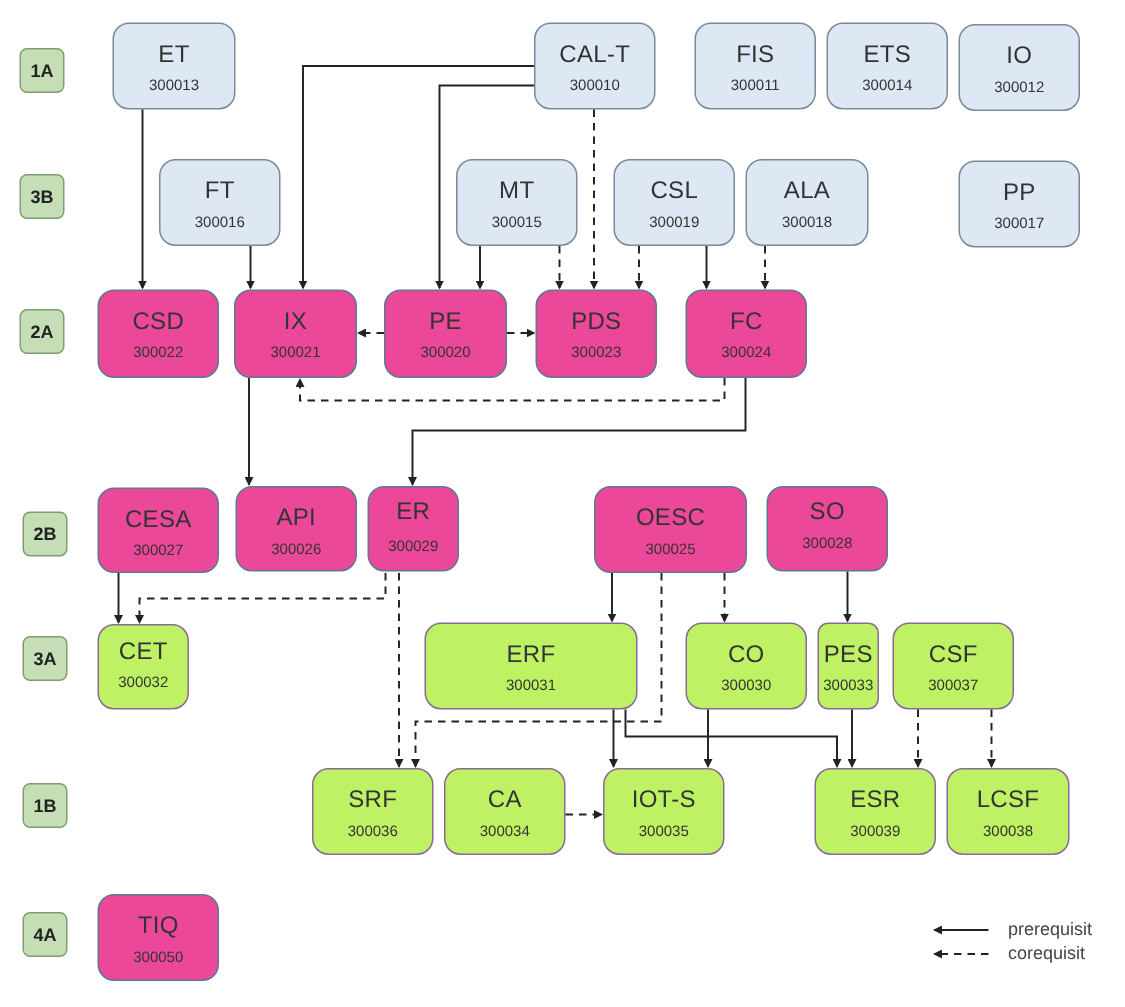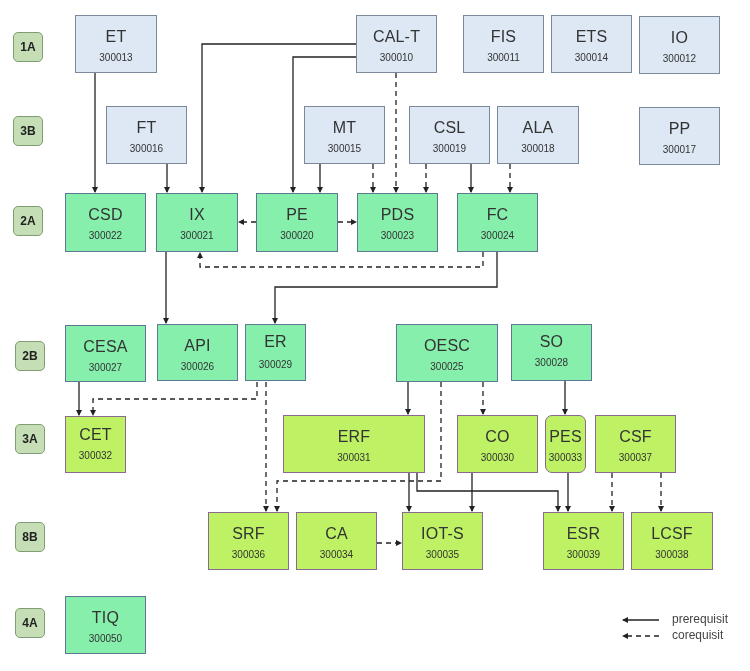--- a/index.html
+++ b/index.html
@@ -1,42 +1,42 @@
 <!DOCTYPE html>
 <html><head>
 <meta charset="utf-8">
 <style>
   html, body { margin: 0; padding: 0; background: #ffffff; }
   body { width: 750px; height: 671px; position: relative; overflow: hidden;
          font-family: "Liberation Sans", "DejaVu Sans", sans-serif; }
   #canvas { position: absolute; left: 0; top: 0; width: 750px; height: 671px; }
   svg#wires { position: absolute; left: 0; top: 0; width: 750px; height: 671px; pointer-events: none; }
   .node { position: absolute; box-sizing: border-box; border: 1px solid #6b7b8c;
-          border-radius: 0; text-align: center; color: #333; }
+          border-radius: 11px; text-align: center; color: #333; }
   .node.y1 { background: #dde8f4; border-color: #7a8a9a; }
-  .node.y2 { background: #86efac; border-color: #5f7891; }
+  .node.y2 { background: #ec4899; border-color: #5f7891; }
   .node.y3 { background: #bef264; border-color: #8a6a92; }
   .node .code { display: block; font-size: 16px; margin-top: 12px; color: #333; letter-spacing: 0.2px; }
   .node .num  { display: block; font-size: 10px; margin-top: 6px; color: #333; }
   .sem { position: absolute; width: 30px; height: 30px; box-sizing: border-box;
          background: #c5deb5; border: 1px solid #7f9d72; border-radius: 5px;
          font-weight: bold; font-size: 12px; color: #222; text-align: center; line-height: 28px; }
   .legend-row { position: absolute; font-size: 12px; color: #444; }
 </style>
 </head>
 <body>
 
 <div id="canvas">
 
   <div class="sem" style="left:13px;top:32px">1A</div>
   <div class="sem" style="left:13px;top:116px">3B</div>
   <div class="sem" style="left:13px;top:206px">2A</div>
   <div class="sem" style="left:15px;top:341px">2B</div>
   <div class="sem" style="left:15px;top:424px">3A</div>
-  <div class="sem" style="left:15px;top:522px">8B</div>
+  <div class="sem" style="left:15px;top:522px">1B</div>
   <div class="sem" style="left:15px;top:608px">4A</div>
 
   <div class="node y1" style="left:75px;top:15px;width:82px;height:58px">
     <span class="code">ET</span>
     <span class="num">300013</span>
   </div>
   <div class="node y1" style="left:356px;top:15px;width:81px;height:58px">
     <span class="code">CAL-T</span>
     <span class="num">300010</span>
   </div>

